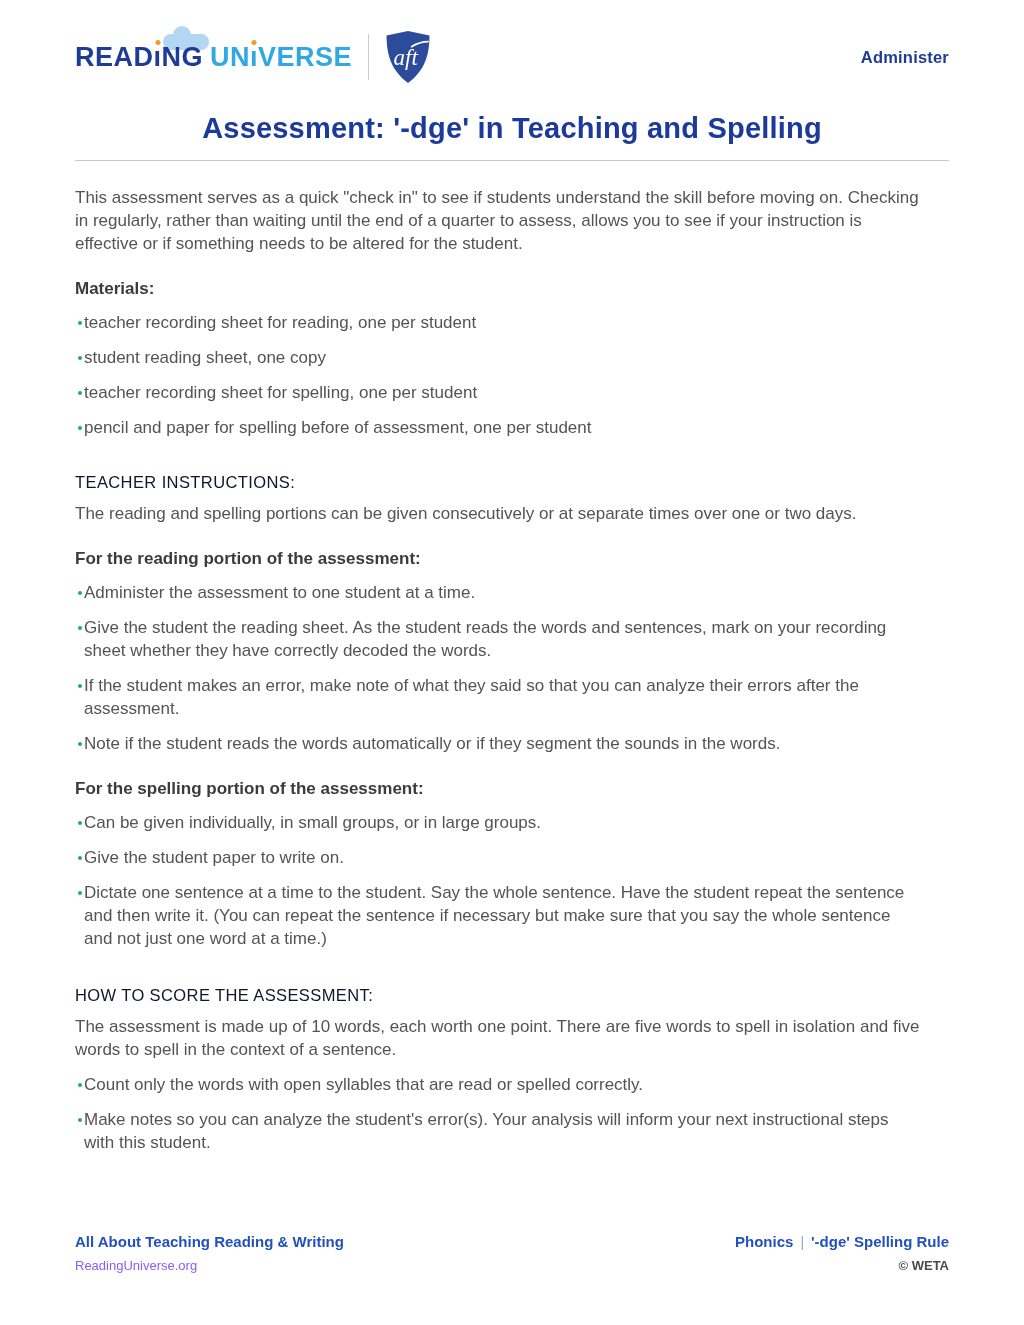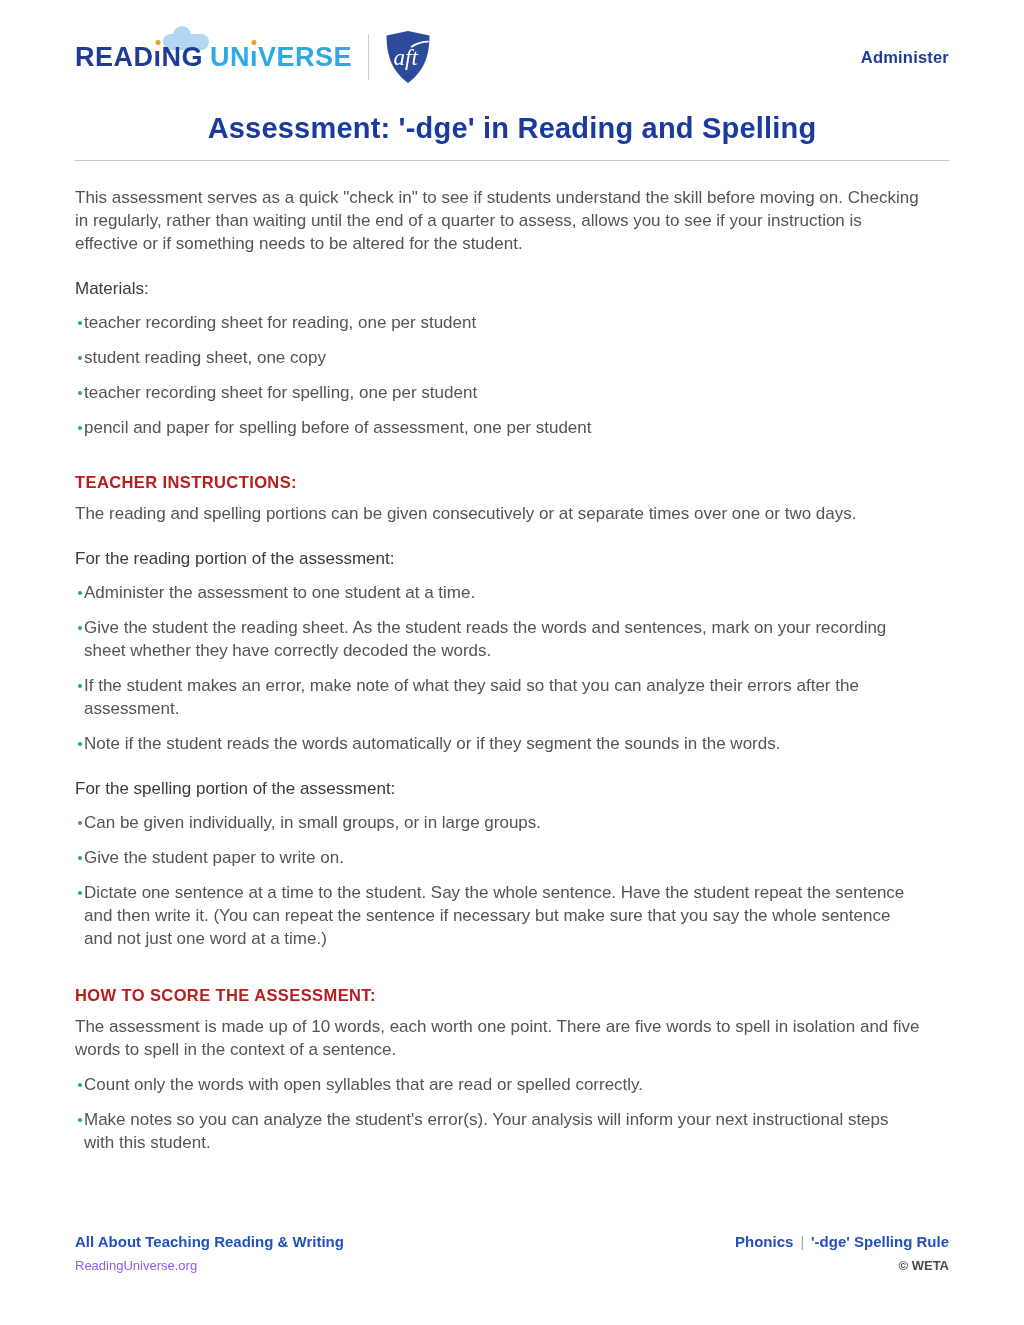--- a/index.html
+++ b/index.html
@@ -48,22 +48,22 @@
   .title {
     margin-top:26px;
     text-align:center;
     color:#1b3a9b; font-weight:bold; font-size:29px; letter-spacing:0.2px;
   }
   .rule { border:none; border-top:1px solid #c9c9c9; margin-top:15px; }
 
   
   .para { color:#545454; font-size:17px; line-height:23px; max-width:850px; }
   .intro { margin-top:25px; }
-  .sub-heading { margin-top:24px; color:#3b3b3b; font-weight:normal; font-size:17px; }
-  .blue-heading { color:#b91c1c; font-weight:bold; font-size:16.5px; letter-spacing:0.4px; }
+  .sub-heading { margin-top:24px; color:#3b3b3b; font-weight:bold; font-size:17px; }
+  .blue-heading { color:#0f172a; font-weight:normal; font-size:16.5px; letter-spacing:0.4px; }
   .section-gap { margin-top:34px; }
   .section-gap-lg { margin-top:36px; }
   .after-heading { margin-top:10px; }
 
   ul.bullets { list-style:none; margin-top:3px; }
   ul.bullets li {
     display:flex; gap:2px; margin-top:12px;
     color:#545454; font-size:17px; line-height:23px;
   }
   .bullet-dot {
@@ -101,21 +101,21 @@
         <div class="brand-sep"></div>
         <svg class="aft-shield" width="46" height="54" viewBox="0 0 60 70">
           <path d="M30 1 L58 7 C58 30 53 52 30 69 C7 52 2 30 2 7 Z" fill="#2d4b9b"></path>
           <text x="27" y="45" font-size="30" font-style="italic" font-family="Liberation Serif, serif" fill="#ffffff" text-anchor="middle">aft</text>
           <path d="M34 22 C40 18 50 15 57 15" stroke="#ffffff" stroke-width="2.4" fill="none"></path>
         </svg>
       </div>
       <div class="doc-type">Administer</div>
     </div>
 
-    <h1 class="title">Assessment: '-dge' in Reading and Spelling</h1>
+    <h1 class="title">Assessment: '-dge' in Teaching and Spelling</h1>
     <hr class="rule">
 
     <p class="para intro">This assessment serves as a quick "check in" to see if students understand the skill before moving on. Checking in regularly, rather than waiting until the end of a quarter to assess, allows you to see if your instruction is effective or if something needs to be altered for the student.</p>
 
     <h2 class="sub-heading">Materials:</h2>
     <ul class="bullets">
       <li>
           <span class="bullet-dot"></span>
           <span class="bullet-text">teacher recording sheet for reading, one per student</span>
         </li>

